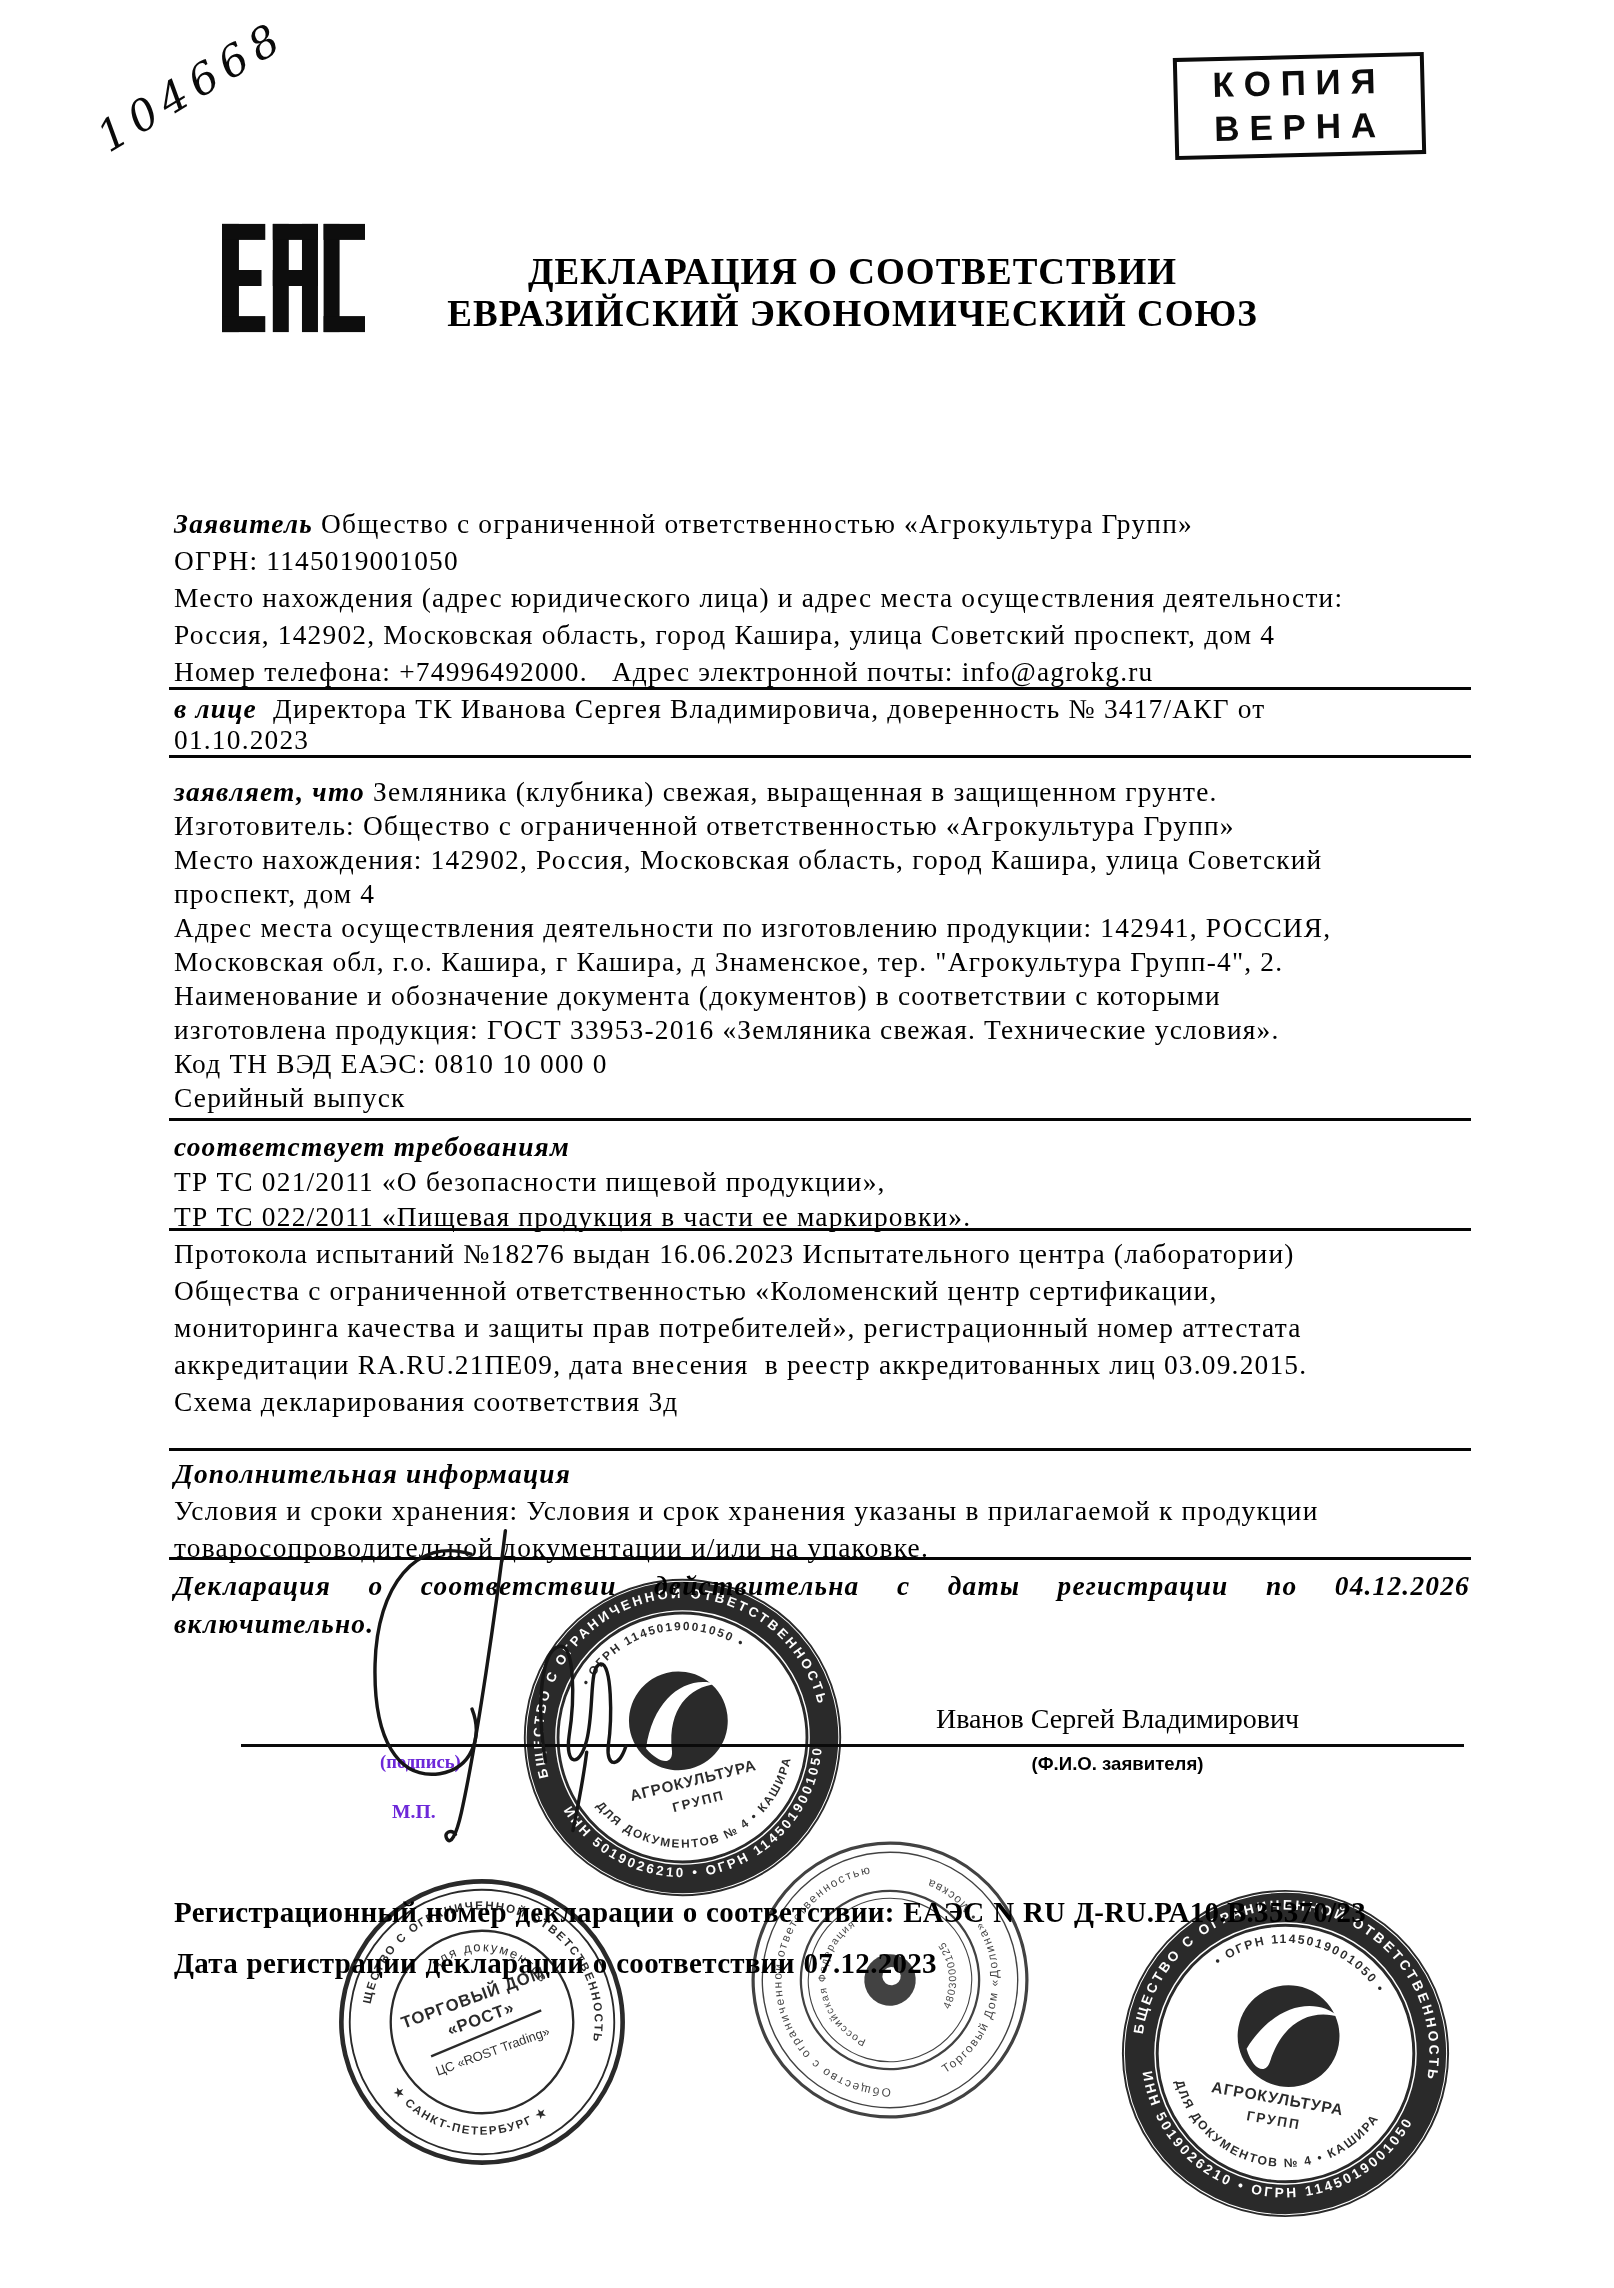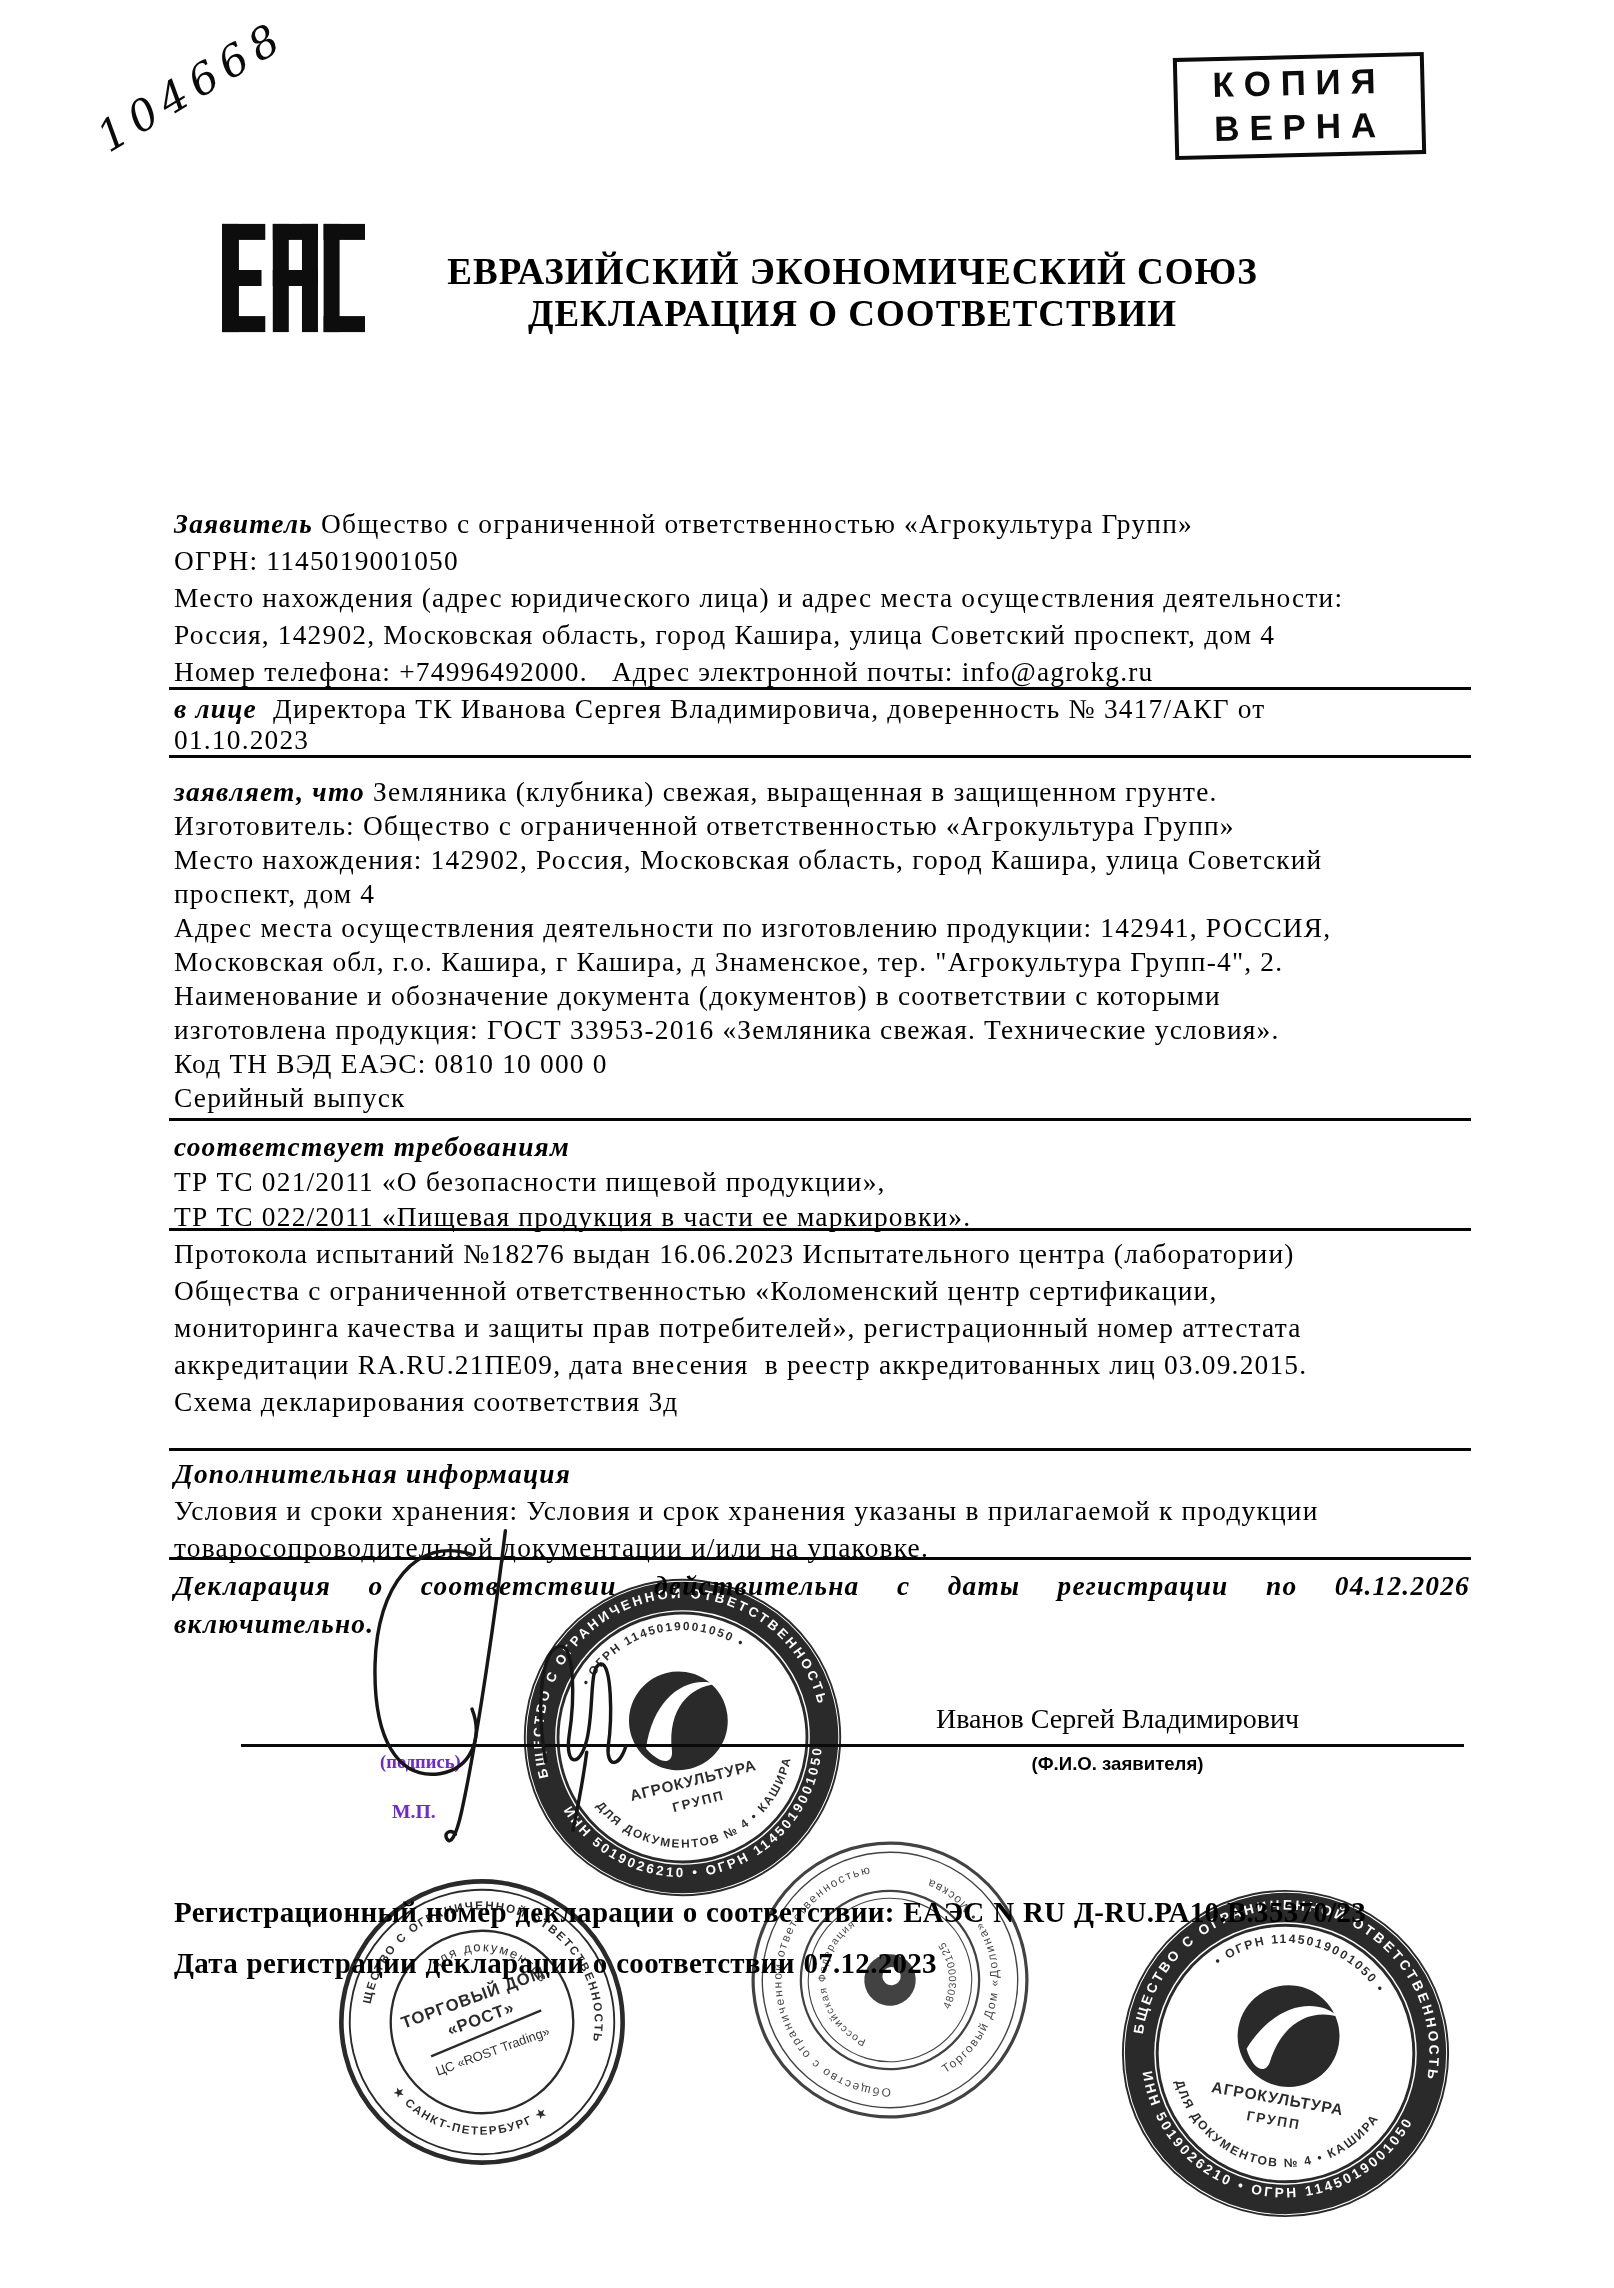--- a/index.html
+++ b/index.html
@@ -82,22 +82,22 @@
     <rect x="54" y="0" width="17" height="115"></rect>
       <rect x="85" y="0" width="17" height="115"></rect>
     <rect x="54" y="0" width="48" height="17"></rect>
       <rect x="54" y="49" width="48" height="17"></rect>
     <rect x="108" y="0" width="17" height="115"></rect>
       <rect x="108" y="0" width="44" height="17"></rect>
     <rect x="108" y="98" width="44" height="17"></rect>
   </svg>
 
   <div class="title">
+    <div>ДЕКЛАРАЦИЯ О СООТВЕТСТВИИ</div>
     <div>ЕВРАЗИЙСКИЙ ЭКОНОМИЧЕСКИЙ СОЮЗ</div>
-    <div>ДЕКЛАРАЦИЯ О СООТВЕТСТВИИ</div>
   </div>
 
   <div class="sec s1" style="top:506px">
     <div class="ln"><span class="b">Заявитель</span><span> Общество с ограниченной ответственностью «Агрокультура Групп»</span></div>
     <div class="ln"><span>ОГРН: 1145019001050</span></div>
     <div class="ln"><span>Место нахождения (адрес юридического лица) и адрес места осуществления деятельности:</span></div>
     <div class="ln"><span>Россия, 142902, Московская область, город Кашира, улица Советский проспект, дом 4</span></div>
     <div class="ln"><span>Номер телефона: +74996492000.   Адрес электронной почты: info@agrokg.ru</span></div>
   </div>
   <div class="rule" style="top:687px"></div>

